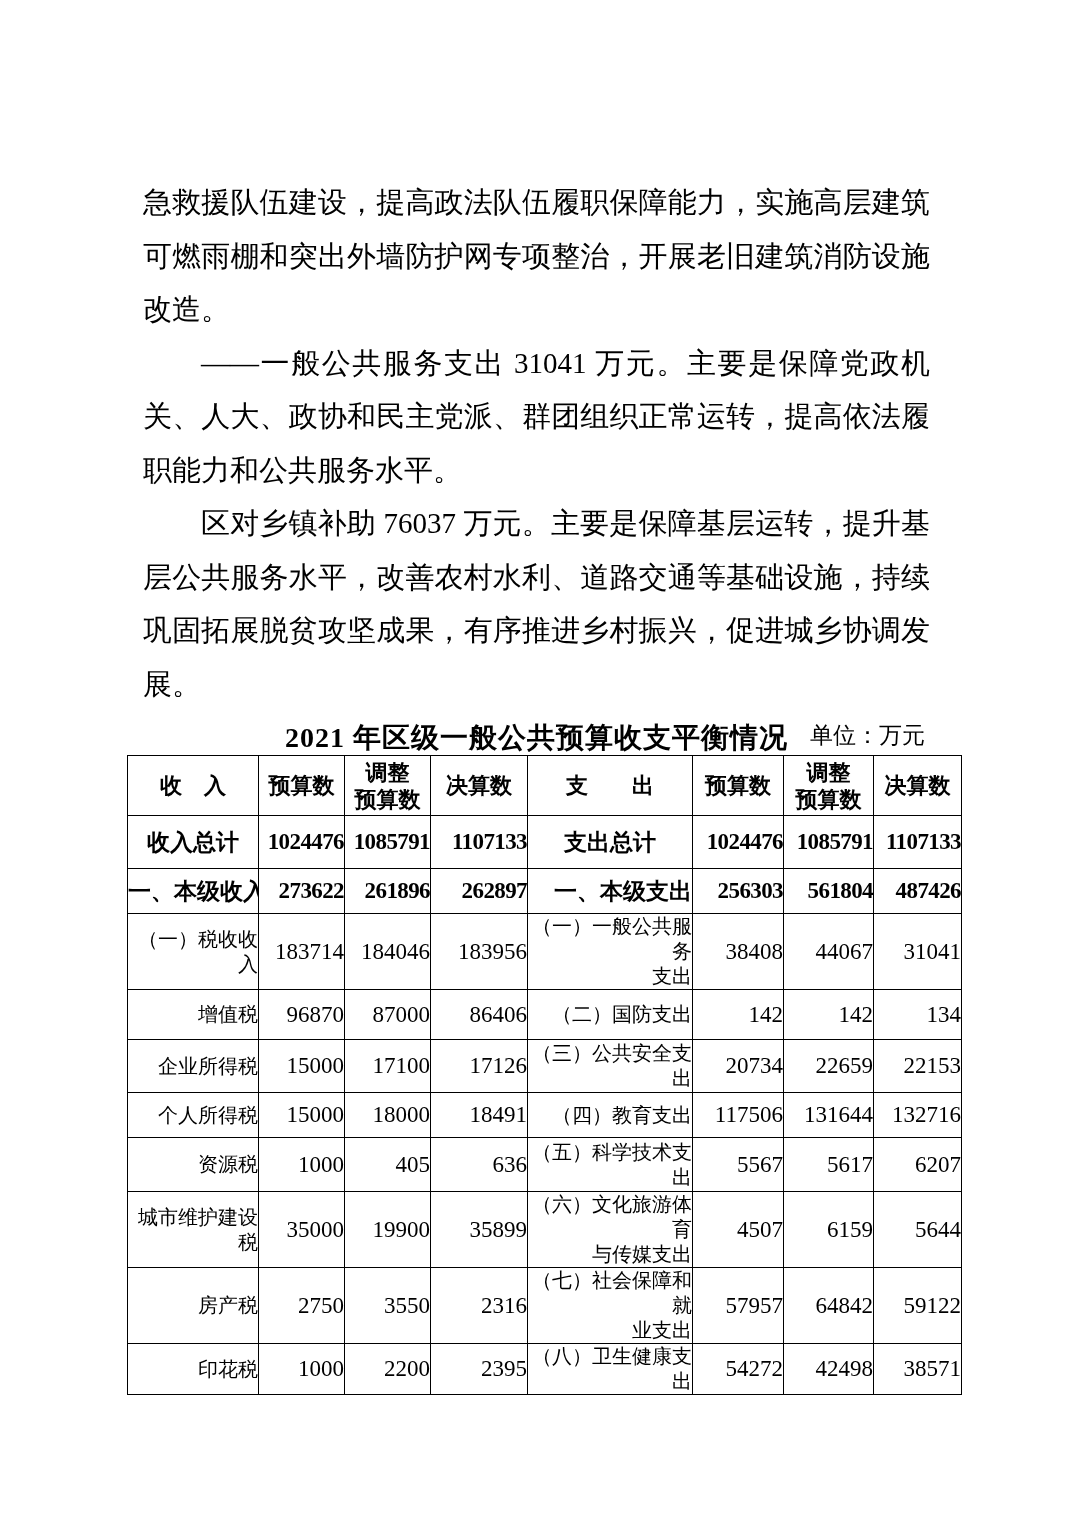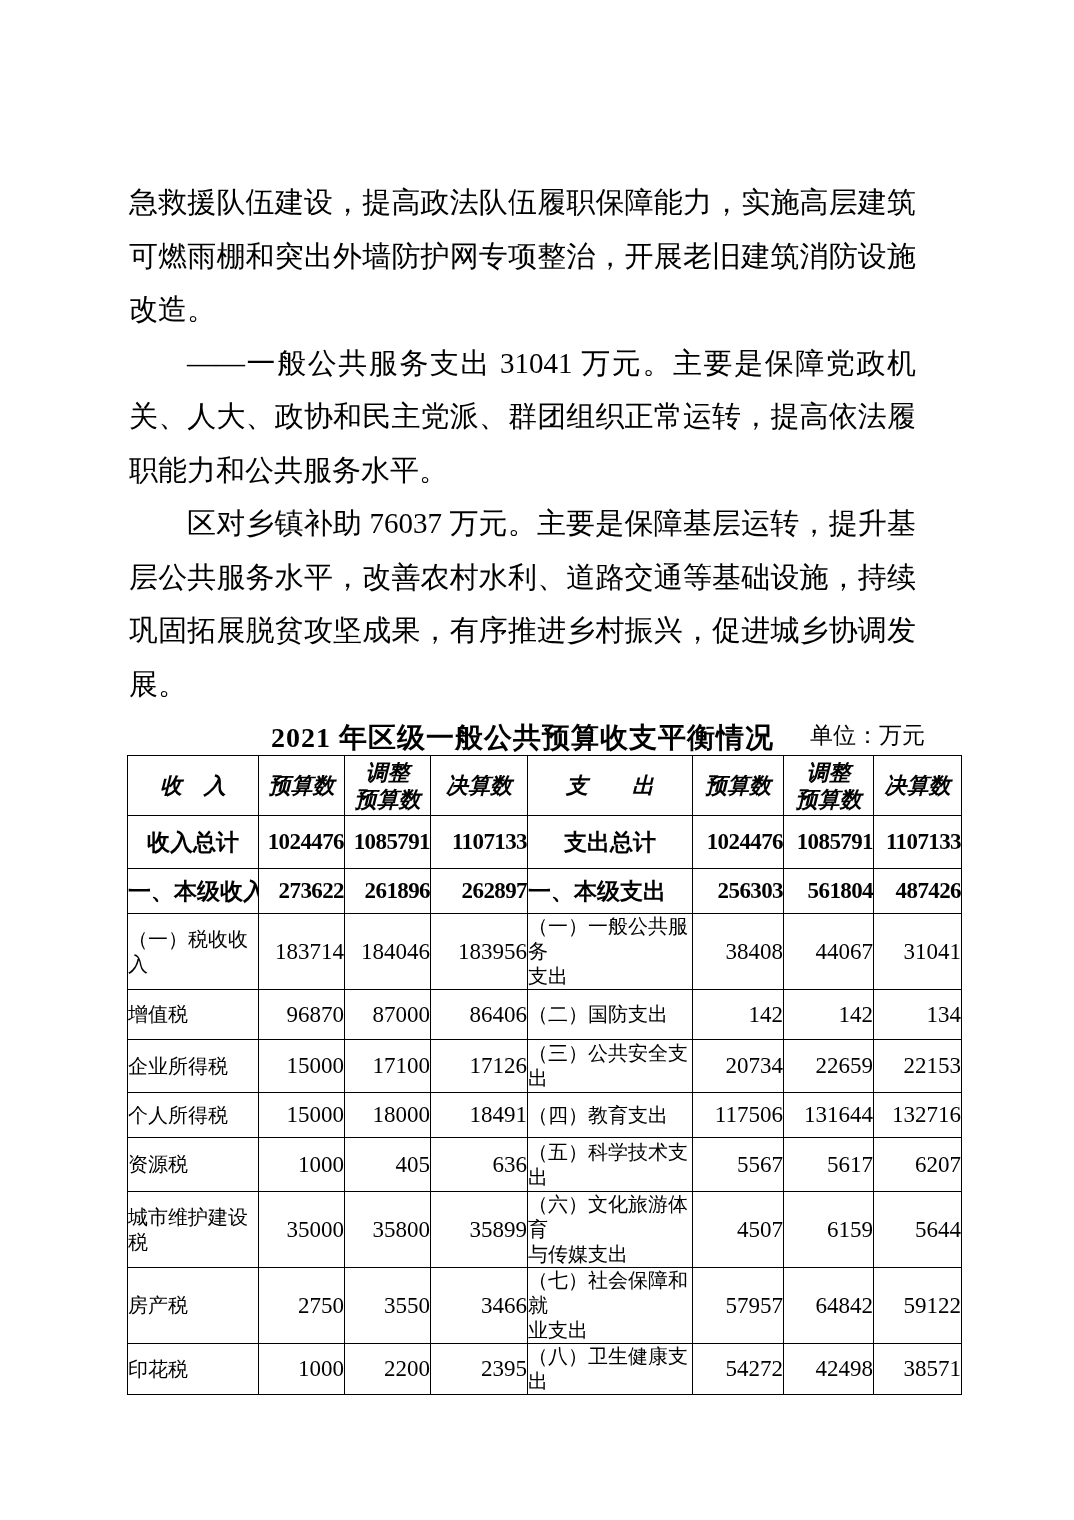--- a/index.html
+++ b/index.html
@@ -8,21 +8,21 @@
   body {
     width: 1074px; height: 1520px;
     background: #ffffff;
     position: relative;
     overflow: hidden;
     color: #000;
     font-family: "Liberation Serif", "DejaVu Serif", serif;
   }
   .content {
     position: absolute;
-    left: 129px; top: 176px;
+    left: 143px; top: 176px;
     width: 787px;
   }
   .para {
     margin: 0;
     font-size: 29px;
     line-height: 53.5px;
     text-align: justify;
     text-justify: inter-character;
   }
   .para.indent { text-indent: 58px; }
@@ -46,32 +46,32 @@
     width: 834px;
     border-collapse: collapse;
     table-layout: fixed;
   }
   table.budget-table th, table.budget-table td {
     border: 1.5px solid #000;
     overflow: hidden;
     vertical-align: middle;
     padding: 0;
   }
-  table.budget-table thead tr { height: 60px; font-style: italic; }
+  table.budget-table thead tr { height: 60px; }
   table.budget-table th {
     font-weight: bold;
     font-size: 22px;
     text-align: center;
     white-space: pre-line;
     line-height: 27px;
   }
   td.label {
     font-size: 20px;
     line-height: 25px;
-    text-align: left;
+    text-align: right;
     padding: 2px 4px 2px 6px;
     white-space: pre-line;
   }
   td.num {
     font-size: 23px;
     text-align: right;
     padding-right: 6px;
   }
   tr.row-total td { font-weight: bold; }
   tr.row-total td.label {
@@ -212,33 +212,33 @@
           <td class="num">636</td>
           <td class="label">（五）科学技术支出</td>
           <td class="num">5567</td>
           <td class="num">5617</td>
           <td class="num">6207</td>
         </tr>
         <tr class="row-item">
           <td class="label">城市维护建设
 税</td>
           <td class="num">35000</td>
-          <td class="num">35800</td>
+          <td class="num">19900</td>
           <td class="num">35899</td>
           <td class="label">（六）文化旅游体育
 与传媒支出</td>
           <td class="num">4507</td>
           <td class="num">6159</td>
           <td class="num">5644</td>
         </tr>
         <tr class="row-item">
           <td class="label">房产税</td>
           <td class="num">2750</td>
           <td class="num">3550</td>
-          <td class="num">3466</td>
+          <td class="num">2316</td>
           <td class="label">（七）社会保障和就
 业支出</td>
           <td class="num">57957</td>
           <td class="num">64842</td>
           <td class="num">59122</td>
         </tr>
         <tr class="row-item">
           <td class="label">印花税</td>
           <td class="num">1000</td>
           <td class="num">2200</td>

